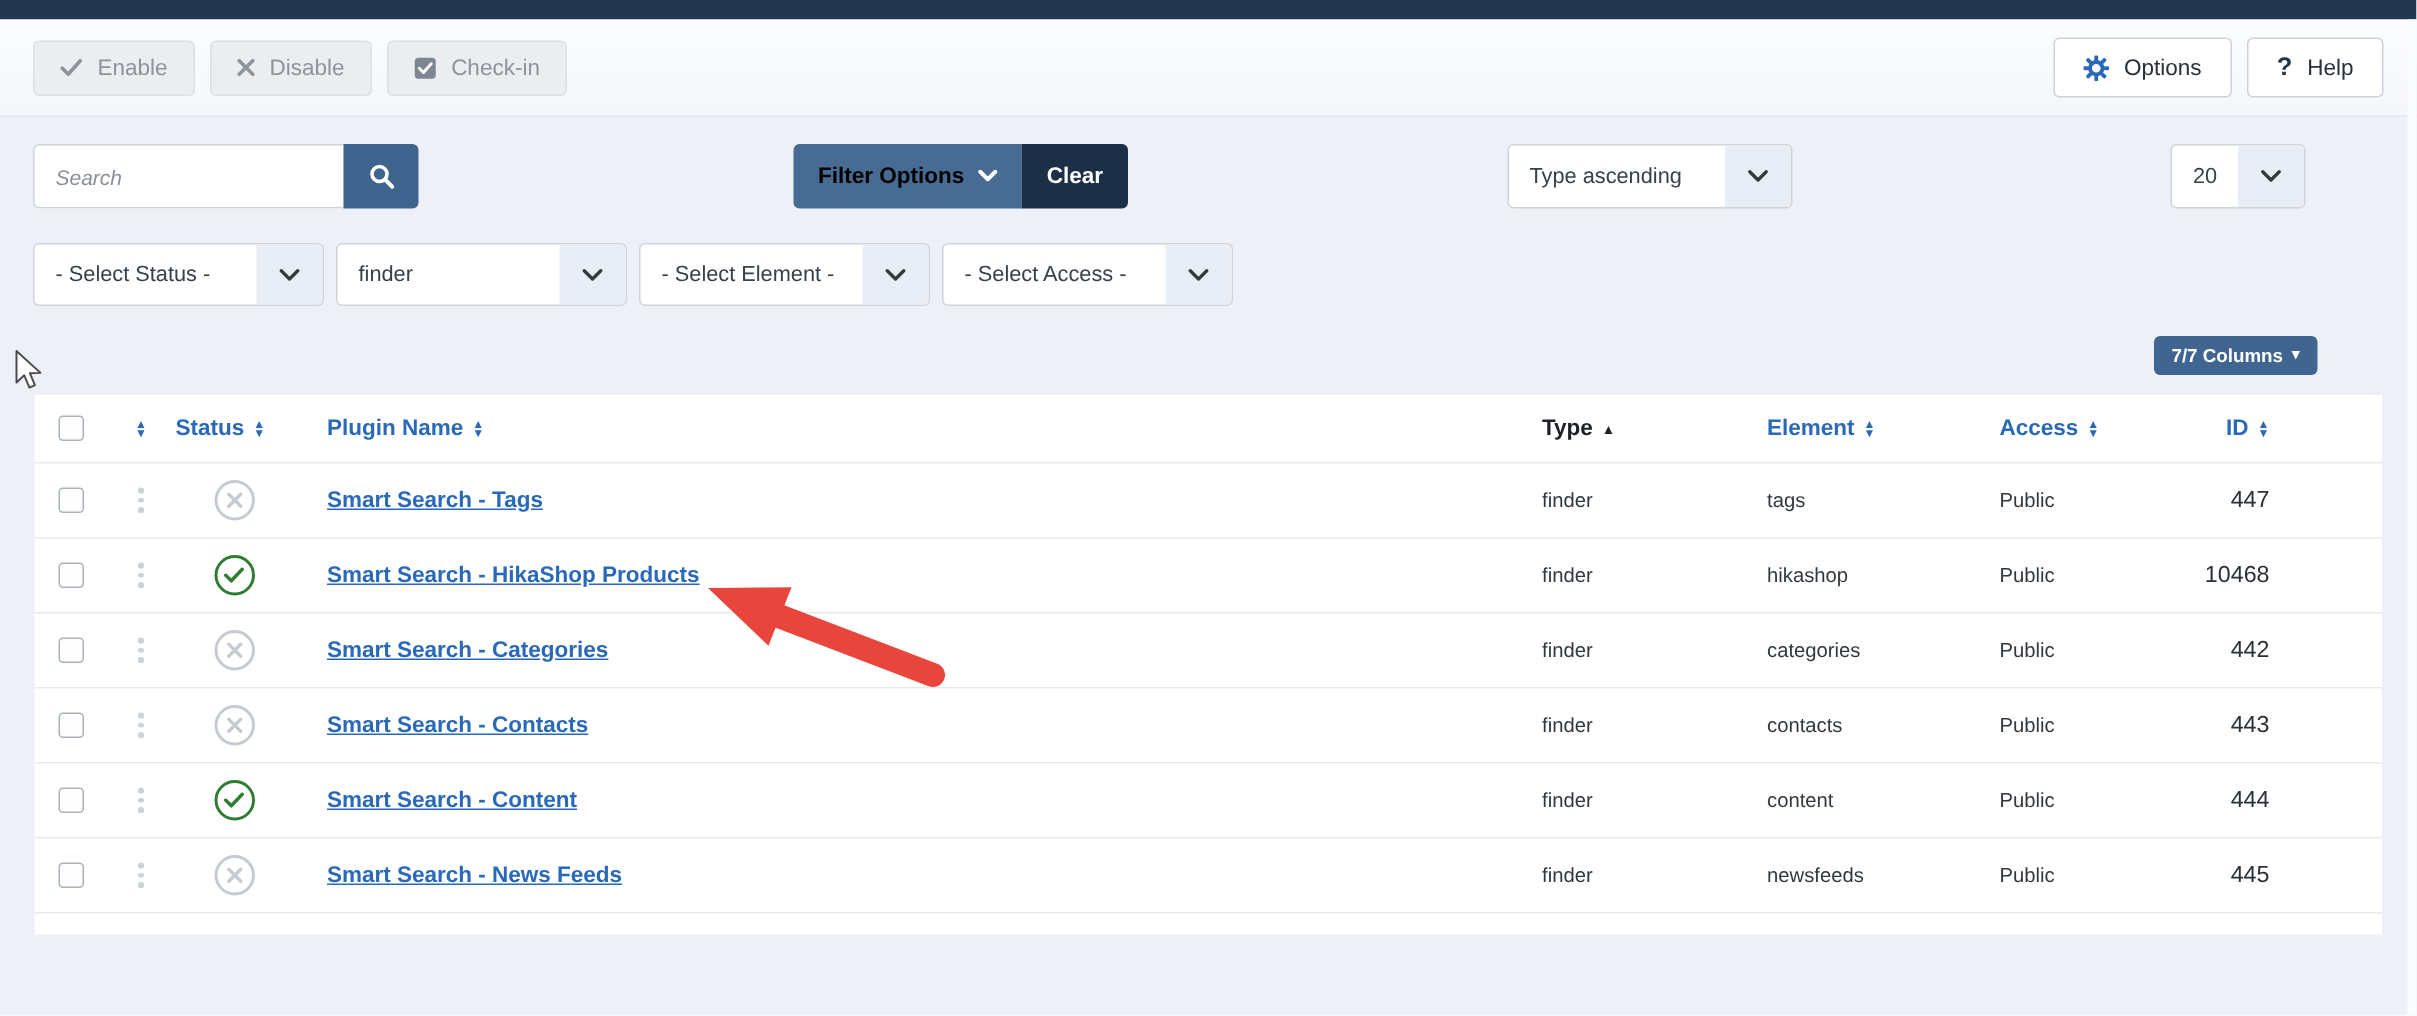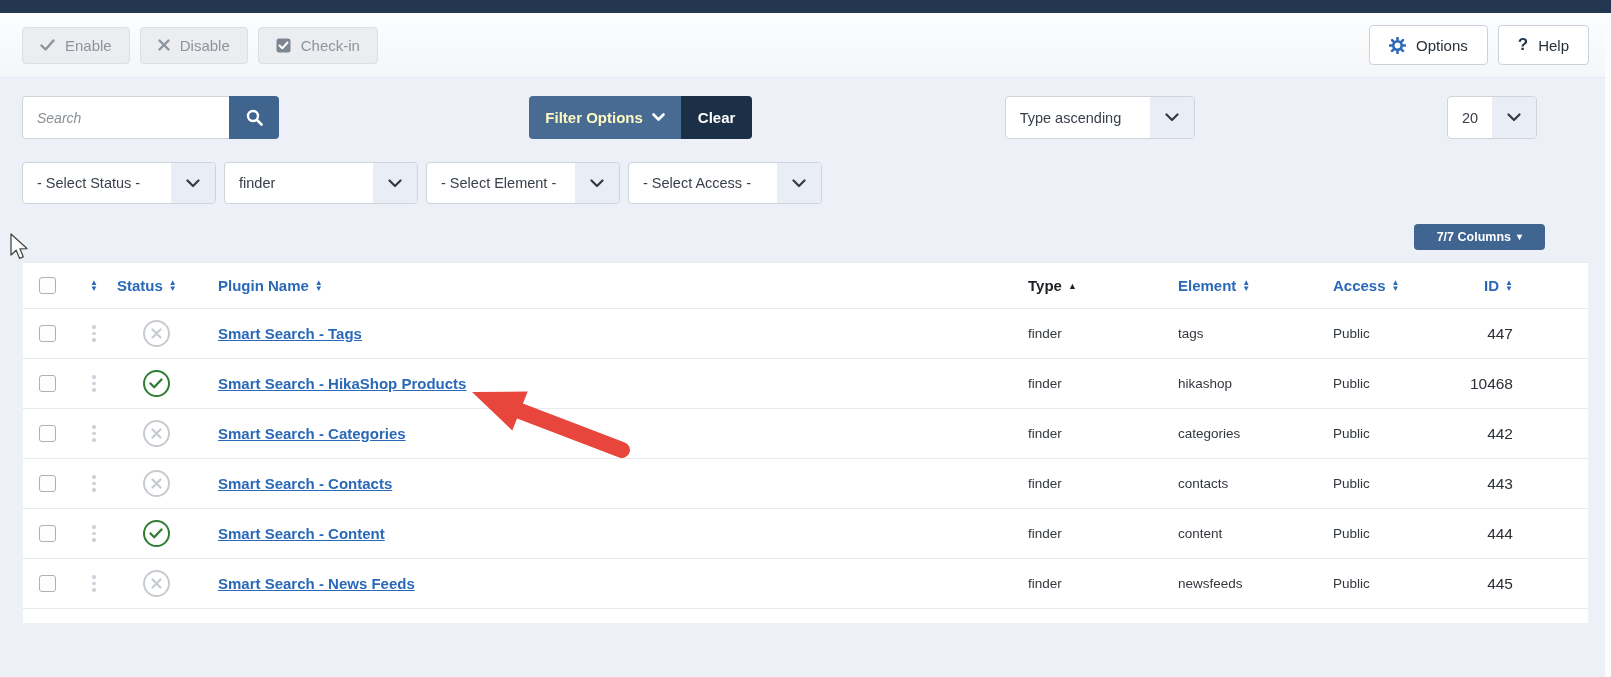--- a/index.html
+++ b/index.html
@@ -40,21 +40,21 @@
     border-radius:4px 0 0 4px; padding:0 14px; font-size:14px;
     font-family:"Liberation Sans",sans-serif; color:#333; background:#fff; outline:none;
   }
   .search-input::placeholder { font-style:italic; color:#8a9096; }
   .search-btn {
     width:50px; background:#3f648e; border:none; border-radius:0 4px 4px 0;
     display:flex; align-items:center; justify-content:center; cursor:pointer;
   }
   .filter-group { display:flex; margin-left:10px; }
   .btn-filteroptions {
-    background:#476b93; color:#fef9c3; border:none; border-radius:4px 0 0 4px;
+    background:#476b93; color:#000000; border:none; border-radius:4px 0 0 4px;
     font-size:15px; font-weight:bold; padding:0 16px;
     display:flex; align-items:center; gap:9px; cursor:pointer;
   }
   .btn-clear {
     background:#1b2f47; color:#fff; border:none; border-radius:0 4px 4px 0;
     font-size:15px; font-weight:bold; padding:0 17px; cursor:pointer;
   }
   .selectbox {
     position:relative; border:1px solid #ced4da; border-radius:4px; background:#fff;
     display:flex; align-items:center; font-size:14.5px; color:#39404a;
@@ -67,21 +67,21 @@
   }
   .sort-select { width:190px; margin-left:12px; }
   .limit-select { width:90px; margin-left:12px; }
 
   .filterselects { margin:23px 22px 0 22px; display:flex; gap:8px; }
   .filterselects .selectbox { width:194px; height:42px; }
 
   .columnsrow { margin:20px 22px 0 22px; display:flex; justify-content:flex-end; padding-right:44px; }
   .btn-columns {
     background:#3f6590; color:#fff; border:none; border-radius:4px;
-    font-size:12.5px; font-weight:bold; padding:6px 23px; cursor:pointer;
+    font-size:12.5px; font-weight:bold; padding:6px 12px; cursor:pointer;
     display:inline-flex; align-items:center; gap:6px;
   }
   .caret-down { font-size:10px; line-height:1; }
 
   
   .tablecard { margin:12px 23px 0 23px; background:#fff; padding-bottom:14px; border-top:1px solid #e8eaee;}
   .tgrid { display:grid; grid-template-columns:48px 46px 78px 1fr 150px 155px 145px 125px; align-items:center; }
   .thead { height:46px; border-bottom:1px solid #e8eaee; }
   .th { font-size:15px; font-weight:bold; color:#2a69b8; display:flex; align-items:center; gap:6px; cursor:pointer; }
   .th.dark { color:#1d2125; }

